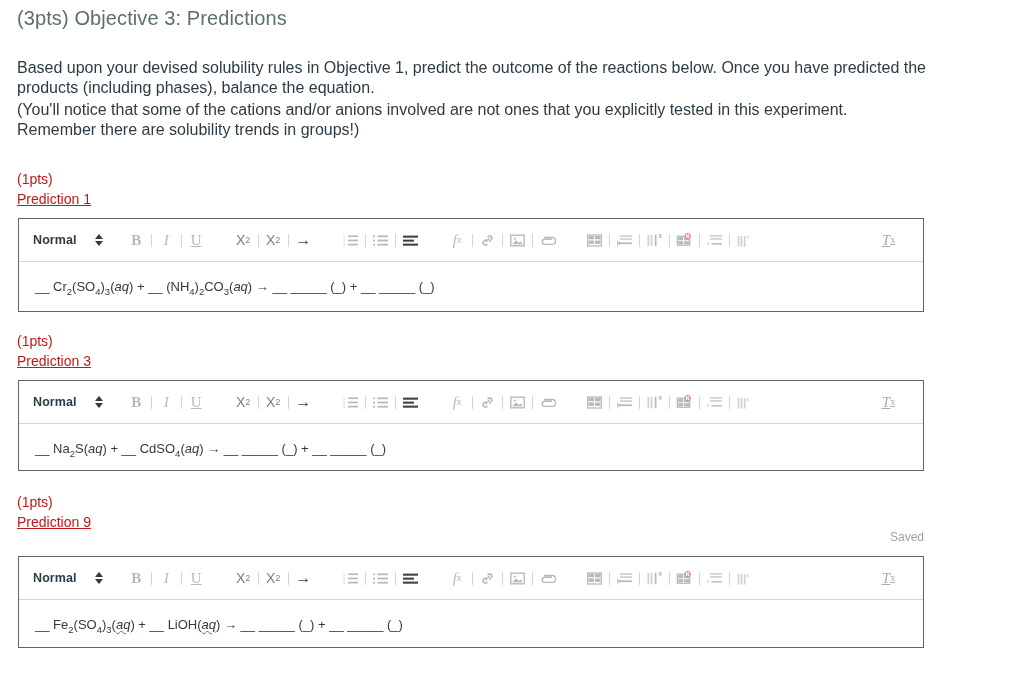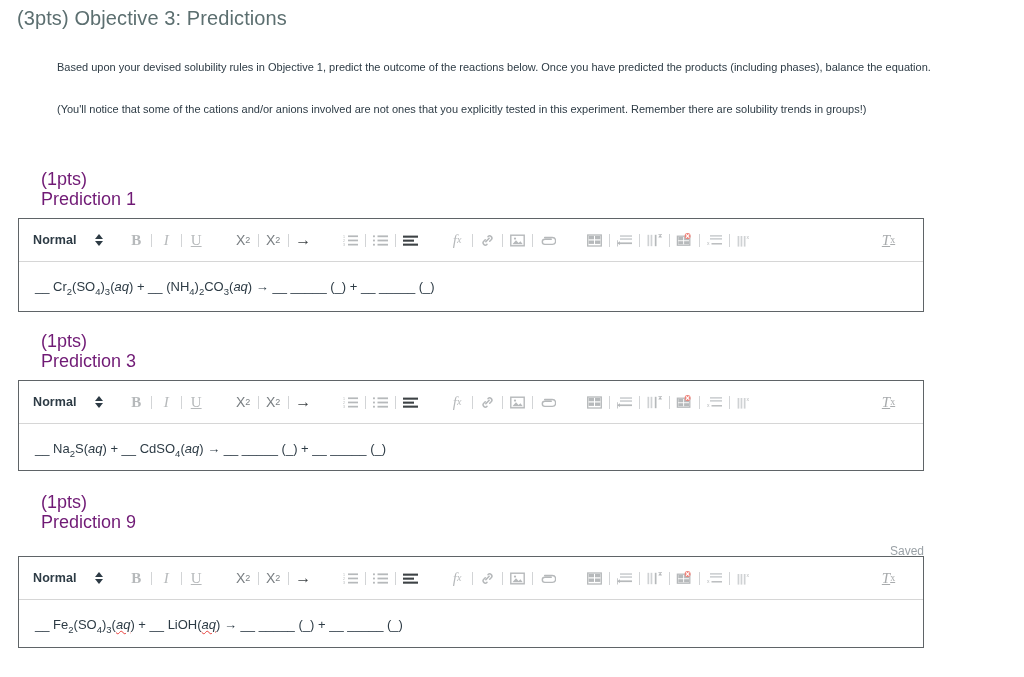--- a/index.html
+++ b/index.html
@@ -31,39 +31,37 @@
     font-weight: 400;
     color: #5c6f70;
     letter-spacing: 0.1px;
   }
 
   
   .para {
     position: absolute;
     left: 17px;
     width: 910px;
-    font-size: 11px;
+    font-size: 16px;
     line-height: 19.5px;
     color: #2d3b45;
-    margin-left: 40px;
   }
   .para-1 { top: 58px; }
   .para-2 { top: 100px; }
 
   
   .pred-label {
     position: absolute;
     left: 17px;
-    font-size: 18px;
+    font-size: 14px;
     line-height: 19.5px;
-    color: #701a75;
-    margin-left: 24px;
+    color: #b91c1c;
   }
   .pred-label .pts { display: block; }
-  .pred-label .name { display: block; }
+  .pred-label .name { display: block; text-decoration: underline; }
 
   
   .saved {
     position: absolute;
     font-size: 12px;
     color: #9aa1a6;
     text-align: right;
   }
 
   
@@ -536,21 +534,21 @@
     <div class="content">
       <div class="eq">__ Na<sub>2</sub>S(<i>aq</i>) + __ CdSO<sub>4</sub>(<i>aq</i>) → __ _____ (_) + __ _____ (_)</div>
     </div>
   </div>
 
   <div class="pred-label" style="top:493px;">
     <span class="pts">(1pts)</span>
     <span class="name">Prediction 9</span>
   </div>
 
-  <div class="saved" style="top:544px;left:780px;width:144px;">Saved</div>
+  <div class="saved" style="top:530px;left:780px;width:144px;">Saved</div>
 
   <div class="editor" style="top:556px;height:92px;">
     <div class="toolbar">
       <div class="tb-left">
 
         <div class="fmt-select">
           <span class="fmt-label">Normal</span>
           <span class="updown"></span>
         </div>
 

